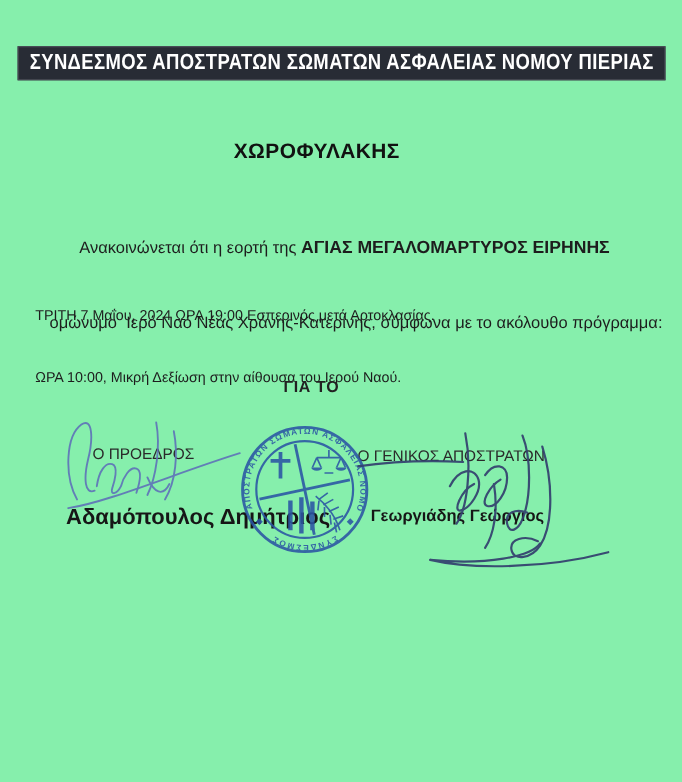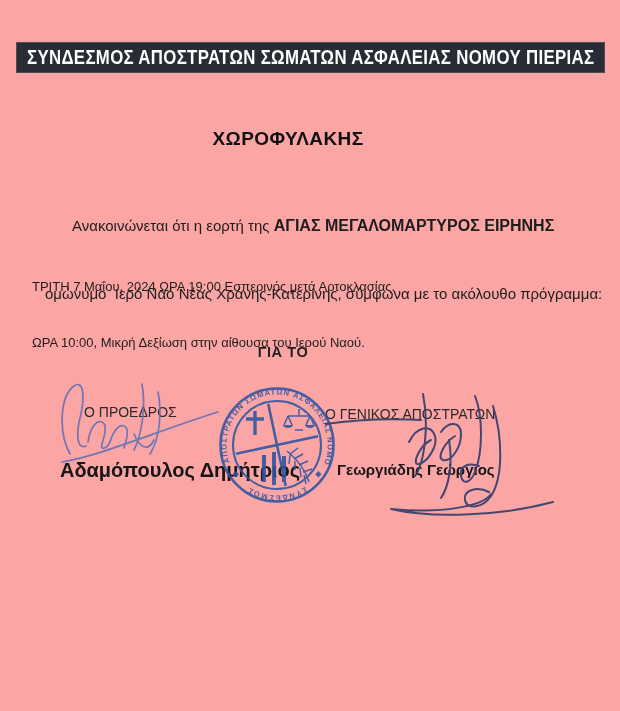--- a/index.html
+++ b/index.html
@@ -1,17 +1,17 @@
 <!DOCTYPE html>
 <html lang="el"><head>
 <meta charset="utf-8">
 <style>
   html,body { margin:0; padding:0; background:#ffffff; }
   .page {
-    position:relative; width:620px; height:711px; background:#fca5a5;
+    position:relative; width:620px; height:711px; background:#86efac;
     font-family:"Liberation Sans", sans-serif; color:#1d1d1d; overflow:hidden;
   }
   .abs { position:absolute; }
 
   
   .bar {
     left:16px; top:42px; width:589px; height:31px;
     background:#282c35; border:1px solid #4a4e57;
     display:flex; align-items:center; justify-content:center; box-sizing:border-box;
     z-index:1;

